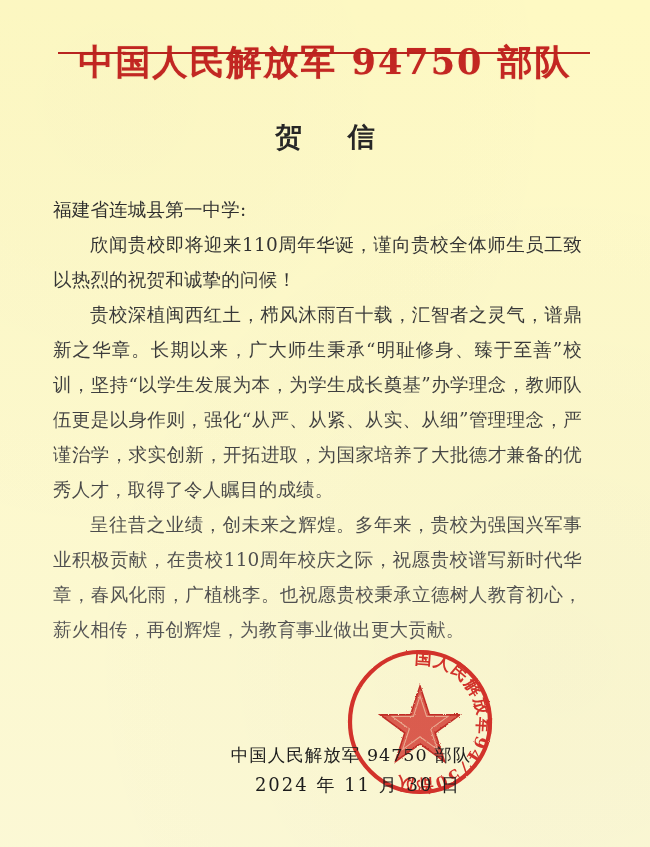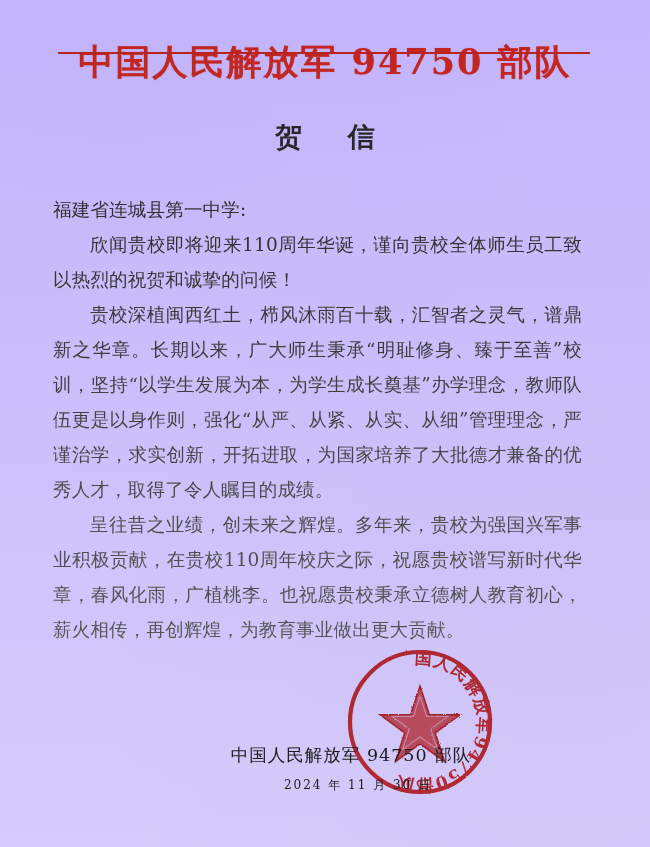--- a/index.html
+++ b/index.html
@@ -14,21 +14,21 @@
     overflow: hidden;
     font-family: "DejaVu Sans", sans-serif;
     background: #fefefe;
   }
 
   
   .page {
     position: relative;
     width: 650px;
     height: 847px;
-    background: #c4b5fd;
+    background: #fef9c3;
   }
 
   
   .page::after {
     content: "";
     position: absolute;
     inset: 0;
     pointer-events: none;
     background:
       radial-gradient(circle at 18% 12%, rgba(0,0,0,0.012) 0%, rgba(0,0,0,0) 55%),
@@ -119,21 +119,21 @@
   .sig-org {
     font-family: "DejaVu Serif", "Liberation Serif", serif;
     font-size: 17.5px;
     line-height: 30px;
     color: #1c1c1c;
     letter-spacing: 1px;
     padding-left: 52px;
   }
   .sig-date {
     font-family: "DejaVu Serif", "Liberation Serif", serif;
-    font-size: 12px;
+    font-size: 18px;
     line-height: 30px;
     color: #1c1c1c;
     letter-spacing: 2px;
     padding-left: 66px;
   }
 
   
   .seal {
     position: absolute;
     left: 344px;

